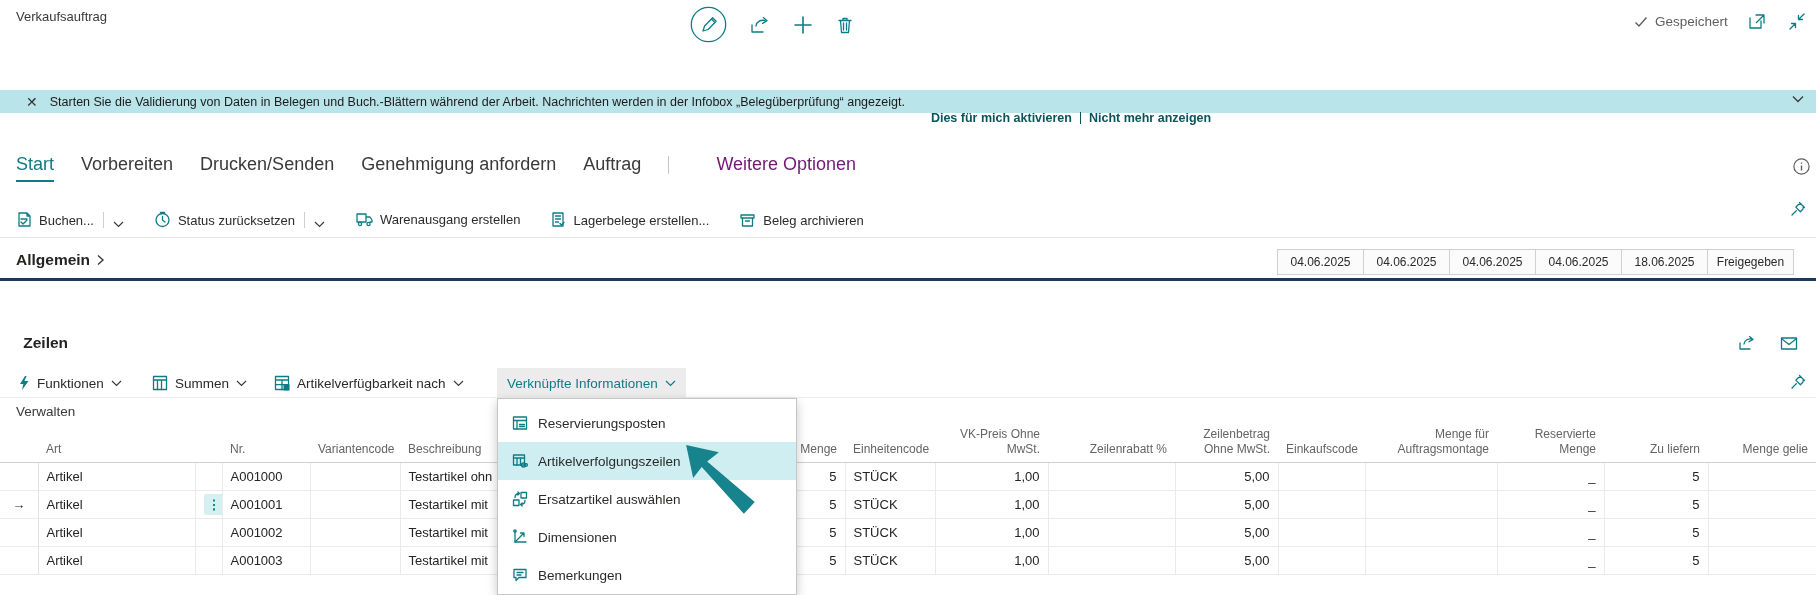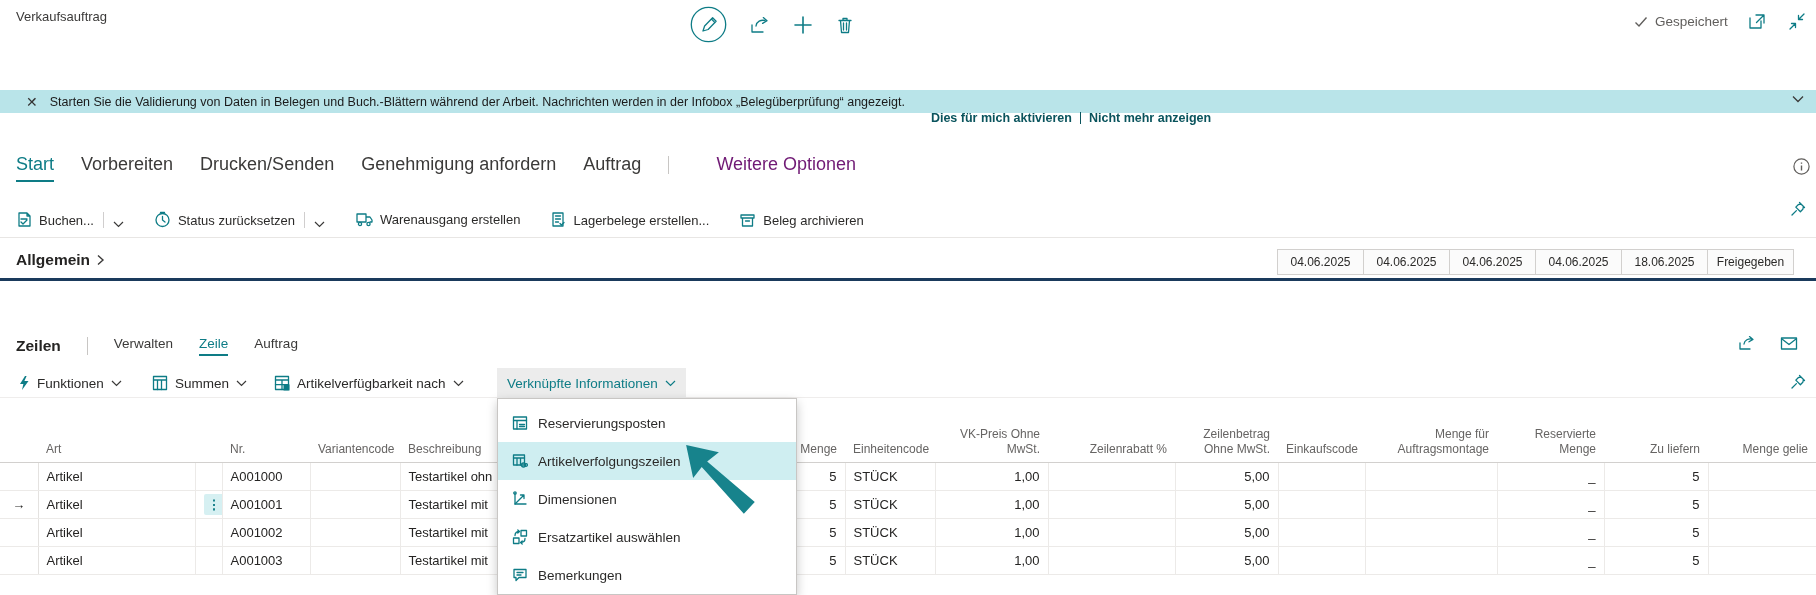--- a/index.html
+++ b/index.html
@@ -45,21 +45,21 @@
 
   
   .gen-title { position:absolute; left:16px; top:251px; font-size:15.5px; font-weight:bold; color:#252423;
     display:flex; align-items:center; gap:6px; cursor:pointer; }
   .chips { position:absolute; right:22px; top:249px; display:flex; }
   .chip { width:87px; height:26px; border:1px solid #d2d0ce; margin-left:-1px; background:#fbfbfb;
     display:flex; align-items:center; justify-content:center; font-size:12px; color:#2b2a29; cursor:pointer; }
   .navy-line { position:absolute; left:0; top:278px; width:1816px; height:3px; background:#1a3a5c; }
 
   
-  .lines-head { position:absolute; left:16px; top:334px; display:flex; align-items:center; gap:26px; font-size:13.5px; height:24px; }
+  .lines-head { position:absolute; left:16px; top:334px; display:flex; align-items:center; gap:26px; font-size:13.5px; height:24px;flex-direction:column; }
   .lines-head .h { font-size:15.5px; font-weight:bold; color:#252423; }
   .lines-head .vsep { width:1px; height:18px; background:#c8c6c4; }
   .lines-head .tab { color:#3b3a39; cursor:pointer; padding-bottom:6px; }
   .lines-head .tab.active { color:#0e7c86; border-bottom:2.5px solid #0e7c86; padding-bottom:3.5px; }
   .lines-icons { position:absolute; left:1738px; top:335px; display:flex; gap:24px; }
 
   
   .ltoolbar { position:absolute; left:0; top:368px; width:1816px; height:30px; border-bottom:1px solid #efedec; }
   .ltb-item { position:absolute; top:0; height:30px; display:flex; align-items:center; gap:7px; font-size:13.5px;
     color:#2b2a29; cursor:pointer; padding:0 10px; }
@@ -440,36 +440,36 @@
       <svg class="ic" width="16" height="16" viewBox="0 0 16 16">
           <rect x="1.5" y="2" width="11" height="10" class="ic-stroke"></rect>
           <path d="M1.5 5 h11 M5 5 v7 M8.5 5 v7" class="ic-stroke"></path>
           <circle cx="11.5" cy="12" r="2" class="ic-stroke"></circle>
           <circle cx="14" cy="12" r="1.4" class="ic-stroke"></circle>
         </svg>
       <span>Artikelverfolgungszeilen</span>
     </div>
     <div class="menu-item">
       <svg class="ic" width="16" height="16" viewBox="0 0 16 16">
+          <rect x="1.5" y="9" width="5.5" height="5.5" class="ic-stroke"></rect>
+          <rect x="9" y="1.5" width="5.5" height="5.5" class="ic-stroke"></rect>
+          <path d="M3 6.5 C3 3.5 5 2.5 7.5 2.5 M7.5 2.5 L5.8 1 M7.5 2.5 L5.8 4 M13 9.5 C13 12.5 11 13.5 8.5 13.5 M8.5 13.5 L10.2 12 M8.5 13.5 L10.2 15" class="ic-stroke"></path>
+        </svg>
+      <span>Ersatzartikel auswählen</span>
+    </div>
+    <div class="menu-item">
+      <svg class="ic" width="16" height="16" viewBox="0 0 16 16">
           <path d="M3 2 v11 h11" class="ic-stroke"></path>
           <path d="M3 13 L12 4 M12 4 h-3.5 M12 4 v3.5" class="ic-stroke"></path>
           <circle cx="3" cy="2" r="1.2" class="ic-stroke"></circle>
         </svg>
       <span>Dimensionen</span>
     </div>
     <div class="menu-item">
       <svg class="ic" width="16" height="16" viewBox="0 0 16 16">
-          <rect x="1.5" y="9" width="5.5" height="5.5" class="ic-stroke"></rect>
-          <rect x="9" y="1.5" width="5.5" height="5.5" class="ic-stroke"></rect>
-          <path d="M3 6.5 C3 3.5 5 2.5 7.5 2.5 M7.5 2.5 L5.8 1 M7.5 2.5 L5.8 4 M13 9.5 C13 12.5 11 13.5 8.5 13.5 M8.5 13.5 L10.2 12 M8.5 13.5 L10.2 15" class="ic-stroke"></path>
-        </svg>
-      <span>Ersatzartikel auswählen</span>
-    </div>
-    <div class="menu-item">
-      <svg class="ic" width="16" height="16" viewBox="0 0 16 16">
           <path d="M2 2.5 h12 v8 h-7 l-3 3 v-3 h-2 z" class="ic-stroke"></path>
           <path d="M5 5.5 h6 M5 8 h4" class="ic-stroke"></path>
         </svg>
       <span>Bemerkungen</span>
     </div>
   </div>
 
   <svg class="cursor-arrow" width="92" height="78" viewBox="0 0 100 100">
     <path d="M4 4 L46 13 L31 25 L92 77 L78 92 L24 32 L13 46 Z" style="fill:#17838c"></path>
   </svg>

